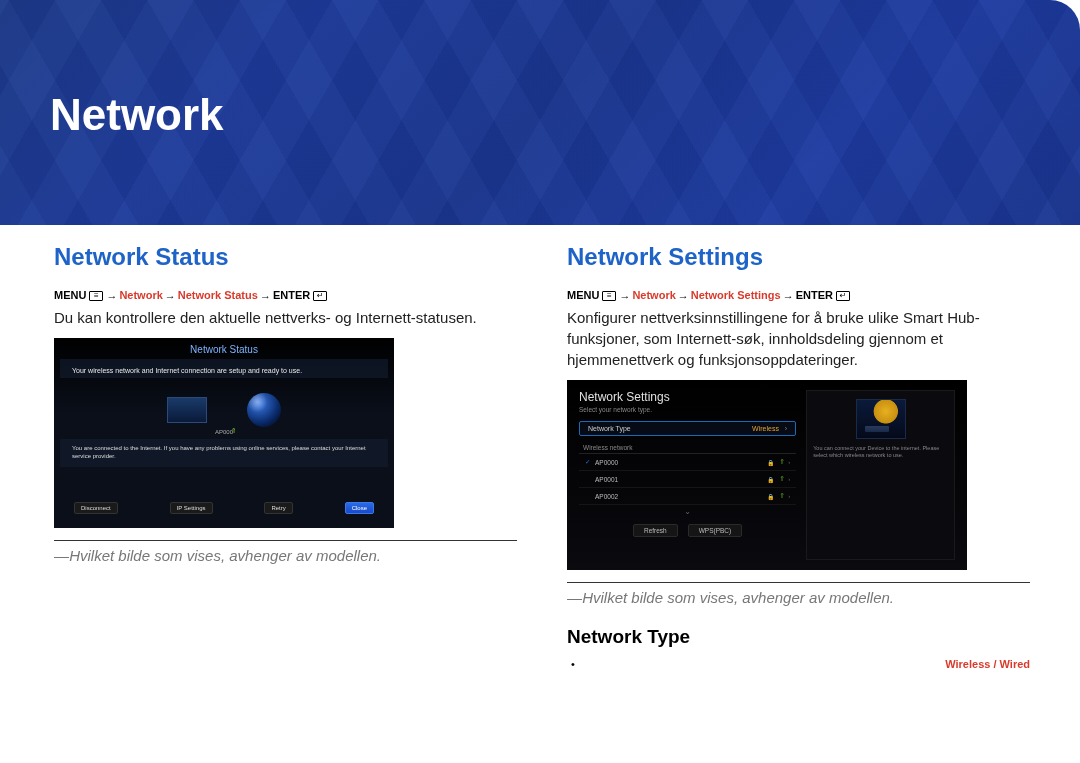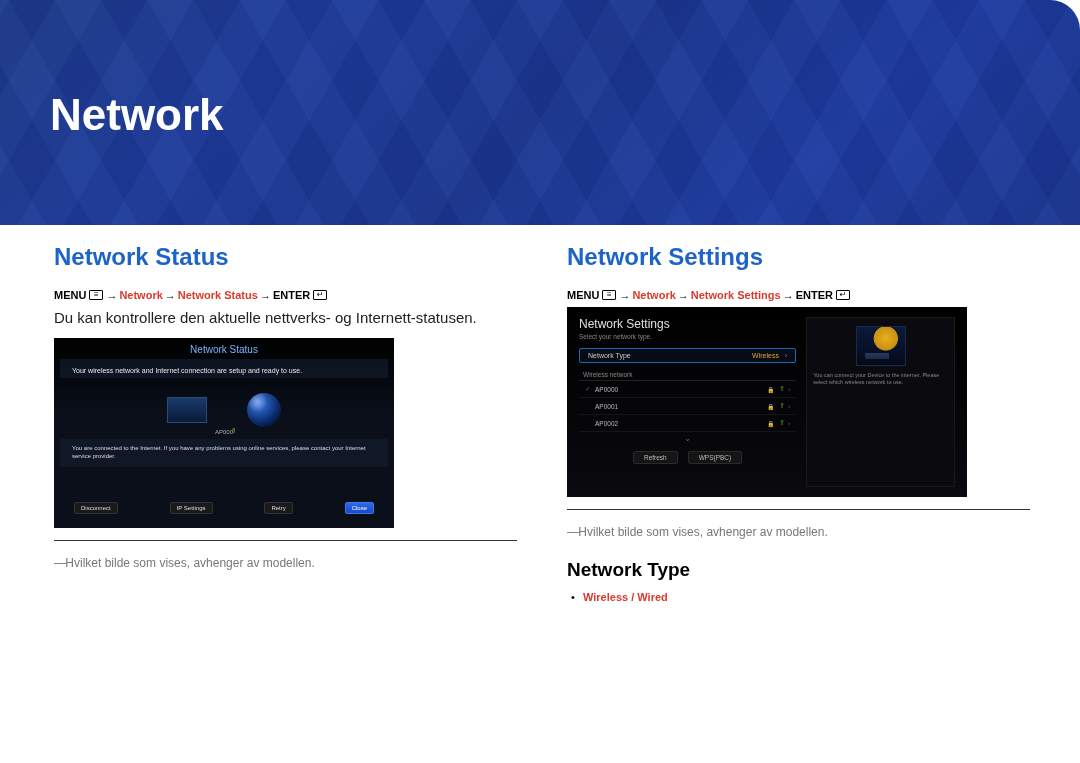--- a/index.html
+++ b/index.html
@@ -46,21 +46,21 @@
     color: #1e63c8;
     font-size: 24px;
     font-weight: bold;
     margin: 8px 0 18px 0;
   }
   .path-line {
     font-size: 11px;
     font-weight: bold;
     color: #000;
     display: flex;
-    align-items: center;
+    align-items: flex-end;
     flex-wrap: wrap;
     gap: 2px;
     margin-bottom: 6px;
   }
   .path-red { color: #d93a2b; }
   .menu-icon, .enter-icon {
     display: inline-flex;
     align-items: center;
     justify-content: center;
     border: 1px solid #000;
@@ -167,22 +167,23 @@
     border-color: #3a7ae8;
     color: #fff;
   }
   .hr {
     border: none;
     border-top: 1px solid #333;
     margin: 12px 0 6px 0;
   }
   .note {
     color: #777;
-    font-size: 12px;
-    margin-top: 15px;
+    font-size: 15px;
+    margin-top: 6px;
+    font-style: italic;
   }
   .note::before { content: "― "; letter-spacing: -2px; }
 
   
   .shot2 {
     width: 400px;
     height: 190px;
     background: linear-gradient(#000 0%, #0a0a0f 100%);
     padding: 10px 12px;
     display: flex;
@@ -285,20 +286,21 @@
     font-size: 19px;
     font-weight: bold;
     margin-top: 20px;
     margin-bottom: 10px;
   }
   .bullet {
     font-size: 11px;
     color: #000;
     padding-left: 16px;
     position: relative;
+    text-align: right;
   }
   .bullet::before {
     content: "•";
     position: absolute;
     left: 4px;
     color: #000;
   }
   .bullet-red { color: #d93a2b; font-weight: bold; }
 </style>
 </head>
@@ -357,20 +359,21 @@
       <span class="menu-icon"></span>
       <span>→</span>
       <span class="path-red">Network</span>
       <span>→</span>
       <span class="path-red">Network Settings</span>
       <span>→</span>
       <span>ENTER</span>
       <span class="enter-icon"></span>
     </div>
 
+    <div class="desc">Konfigurer nettverksinnstillingene for å bruke ulike Smart Hub-funksjoner, som Internett-søk, innholdsdeling gjennom et hjemmenettverk og funksjonsoppdateringer.</div>
 
     <div class="shot shot2">
       <div class="shot2-left">
         <div class="shot2-title">Network Settings</div>
         <div class="shot2-sub">Select your network type.</div>
         <div class="nt-row">
           <span>Network Type</span>
           <span>
             <span class="val">Wireless</span>
             <span class="chev">›</span>

